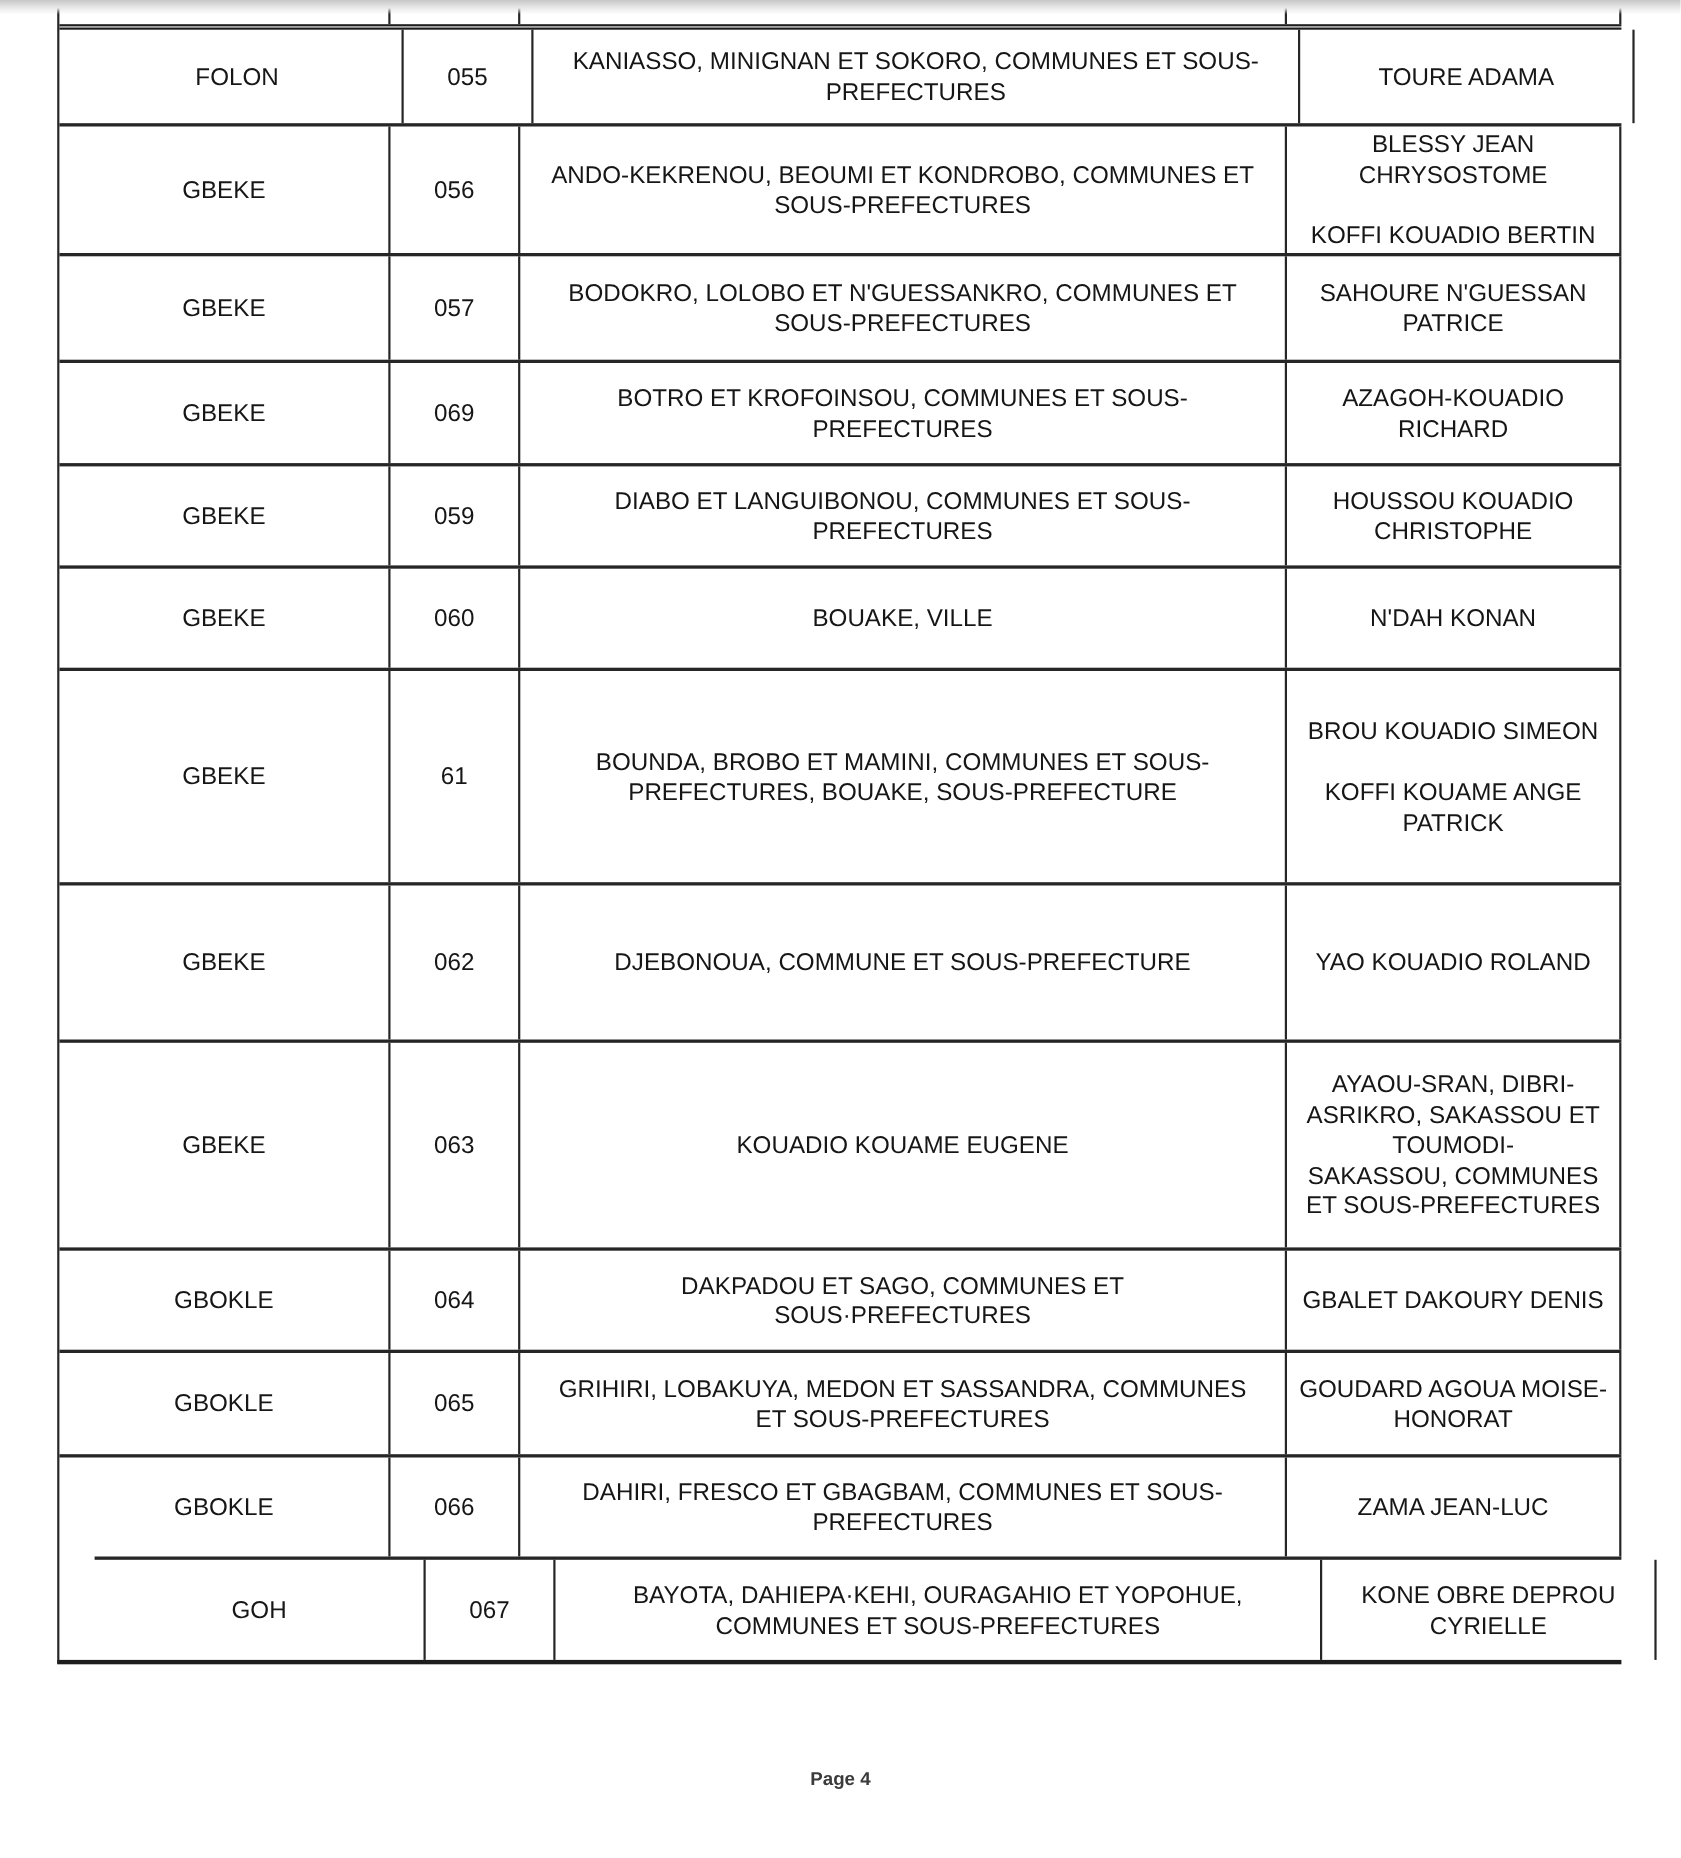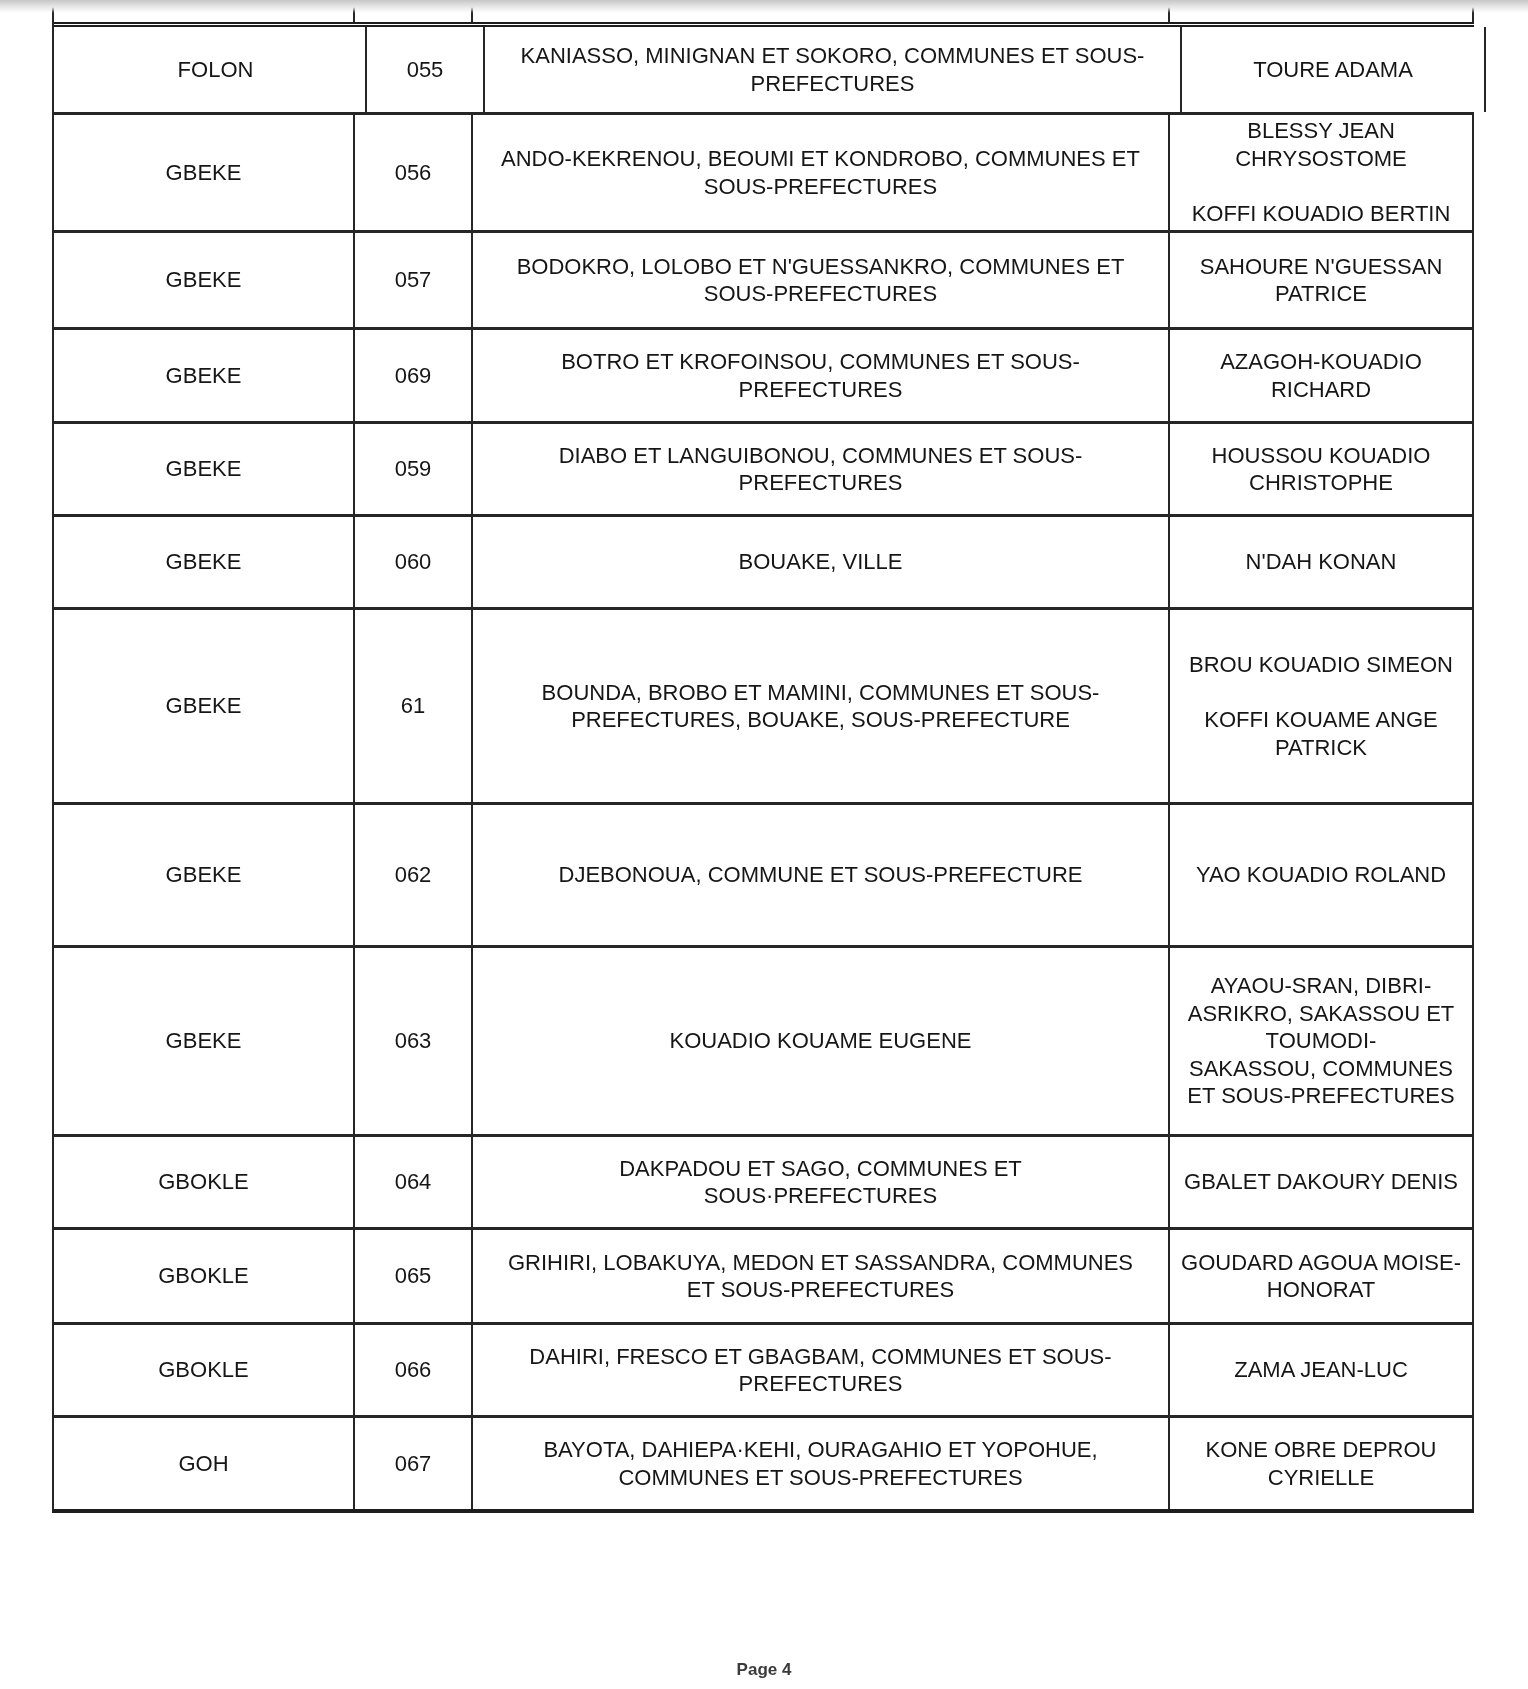--- a/index.html
+++ b/index.html
@@ -49,21 +49,21 @@
     padding: 4px 8px;
     font-size: 22px;
     line-height: 1.25;
     white-space: pre-line;
     overflow: hidden;
   }
   .cell.names { gap: 28px; text-align: center; }
   .person { white-space: pre-line; }
   .footer {
     position: absolute;
-    left: 0; top: 1660px;
+    left: 0; top: 1608px;
     width: 100%;
     text-align: center;
     font-size: 17px;
     font-weight: 600;
     color: #3b3b3b;
   }
 </style>
 </head>
 <body>
 
@@ -157,21 +157,21 @@
         <div class="cell names"><div class="person">GOUDARD AGOUA MOISE-
 HONORAT</div></div>
       </div>
       <div class="row" style="height: 93px;">
         <div class="cell region">GBOKLE</div>
         <div class="cell code">066</div>
         <div class="cell area">DAHIRI, FRESCO ET GBAGBAM, COMMUNES ET SOUS-
 PREFECTURES</div>
         <div class="cell names"><div class="person">ZAMA JEAN-LUC</div></div>
       </div>
-      <div class="row" style="height: 94px;">
+      <div class="row" style="height: 94px; margin-left: 32px;">
         <div class="cell region">GOH</div>
         <div class="cell code">067</div>
         <div class="cell area">BAYOTA, DAHIEPA·KEHI, OURAGAHIO ET YOPOHUE,
 COMMUNES ET SOUS-PREFECTURES</div>
         <div class="cell names"><div class="person">KONE OBRE DEPROU
 CYRIELLE</div></div>
       </div>
     </div>
 
   <div class="footer">

